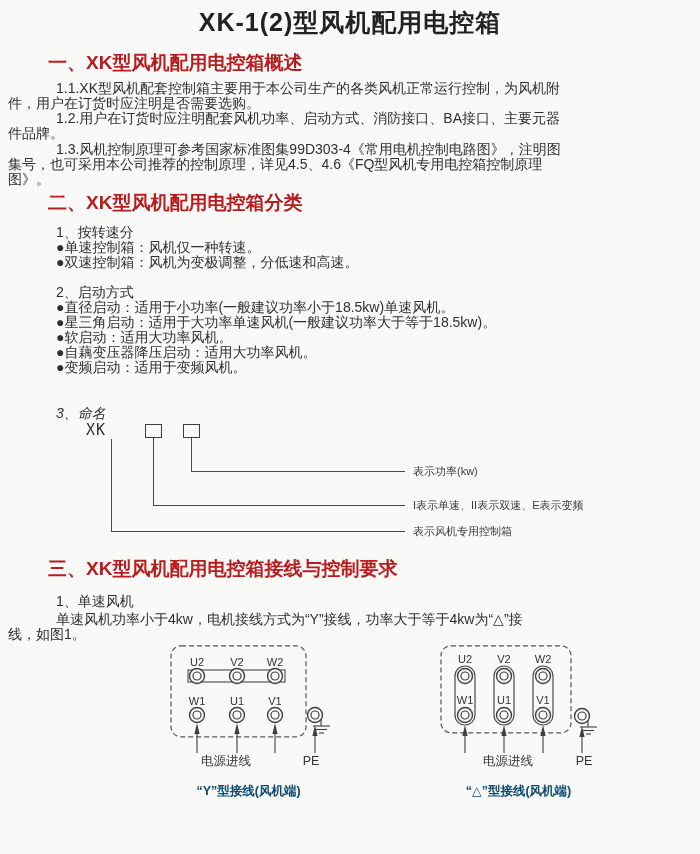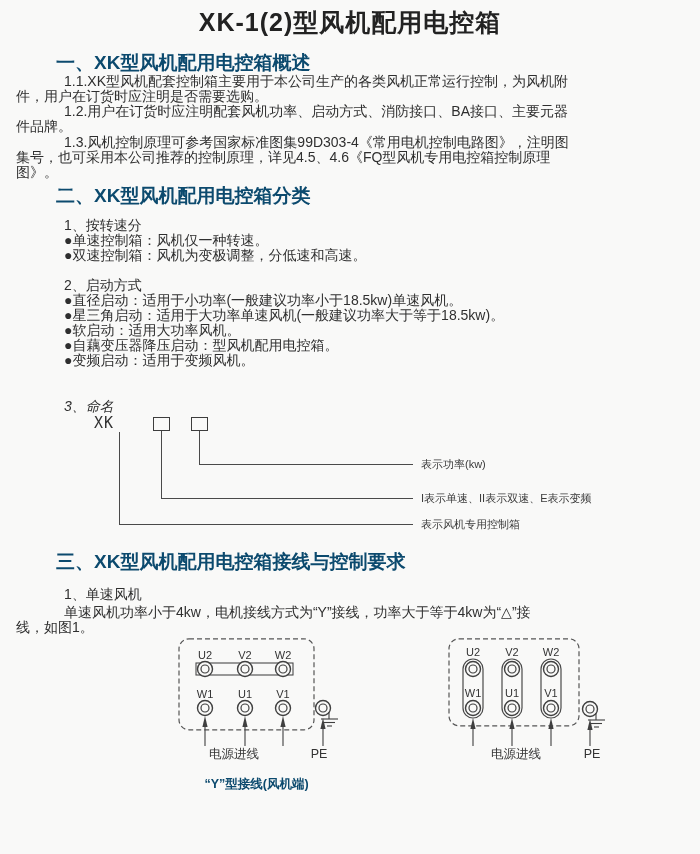--- a/index.html
+++ b/index.html
@@ -6,38 +6,38 @@
   html,body { background:#e9e9e9; }
   .page {
     position:relative;
     width:700px; height:854px;
     margin:0 auto;
     background:#f9f9f8;
     color:#2f2f2f;
     font-family:"Liberation Sans","DejaVu Sans",sans-serif;
     overflow:hidden;
   }
-  .inner { padding:0 16px; }
+  .inner { padding:0 8px; }
   h1.doc-title {
     margin-top:6px;
     text-align:center;
     font-size:25px; font-weight:bold; letter-spacing:1px;
     line-height:32px; color:#222;
   }
   h2.sec {
-    font-size:19px; font-weight:bold; color:#0c4a6e;
+    font-size:19px; font-weight:bold; color:#b91c1c;
     line-height:22px; padding-left:40px;
   }
   .para {
     font-size:14px; line-height:15px;
     text-indent:48px; white-space:pre-line;
     color:#2f2f2f;
   }
   #s1-heading { margin-top:14px; }
-  #p11 { }
+  #p11 { margin-top:7px; }
   #p12 { margin-top:0; }
   #p13 { margin-top:1px; }
   #s2-heading { margin-top:5px; }
   #speed-title { margin-top:11px; }
   #start-title { margin-top:15px; }
   #naming-title { margin-top:31px;font-style:italic; }
   #s3-heading { margin-top:2px; }
   #single-title { margin-top:14px; }
   #wiring-para { margin-top:3px; }
 
@@ -103,21 +103,21 @@
 
     <h2 class="sec" id="s2-heading">二、XK型风机配用电控箱分类</h2>
     <p class="para" id="speed-title">1、按转速分</p>
     <p class="para">●单速控制箱：风机仅一种转速。</p>
     <p class="para">●双速控制箱：风机为变极调整，分低速和高速。</p>
 
     <p class="para" id="start-title">2、启动方式</p>
     <p class="para">●直径启动：适用于小功率(一般建议功率小于18.5kw)单速风机。</p>
     <p class="para">●星三角启动：适用于大功率单速风机(一般建议功率大于等于18.5kw)。</p>
     <p class="para">●软启动：适用大功率风机。</p>
-    <p class="para">●自藕变压器降压启动：型风机配用电控箱。</p>
+    <p class="para">●自藕变压器降压启动：适用大功率风机。</p>
     <p class="para">●变频启动：适用于变频风机。</p>
 
     <p class="para" id="naming-title">3、命名</p>
 
     <div class="naming-diagram">
       <span class="nd-prefix">XK</span>
       <span class="nd-box b1"></span>
       <span class="nd-box b2"></span>
 
       <span class="nd-vline" style="left:103px; top:18px; height:92px;"></span>
@@ -236,16 +236,17 @@
           <polygon class="head" points="117,80 114.4,91 119.6,91"></polygon>
           <line class="wire" x1="156" y1="108" x2="156" y2="89"></line>
           <polygon class="head" points="156,81 153.4,92 158.6,92"></polygon>
         </g>
 
         <text class="lbl" x="82" y="120" text-anchor="middle">电源进线</text>
         <text class="lbl" x="158" y="120" text-anchor="middle">PE</text>
       </svg>
 
       <div class="fig-caption left">“Y”型接线(风机端)</div>
+      <div class="fig-caption right">“△”型接线(风机端)</div>
     </div>
 
   </div>
 </div>
 
 </body></html>

